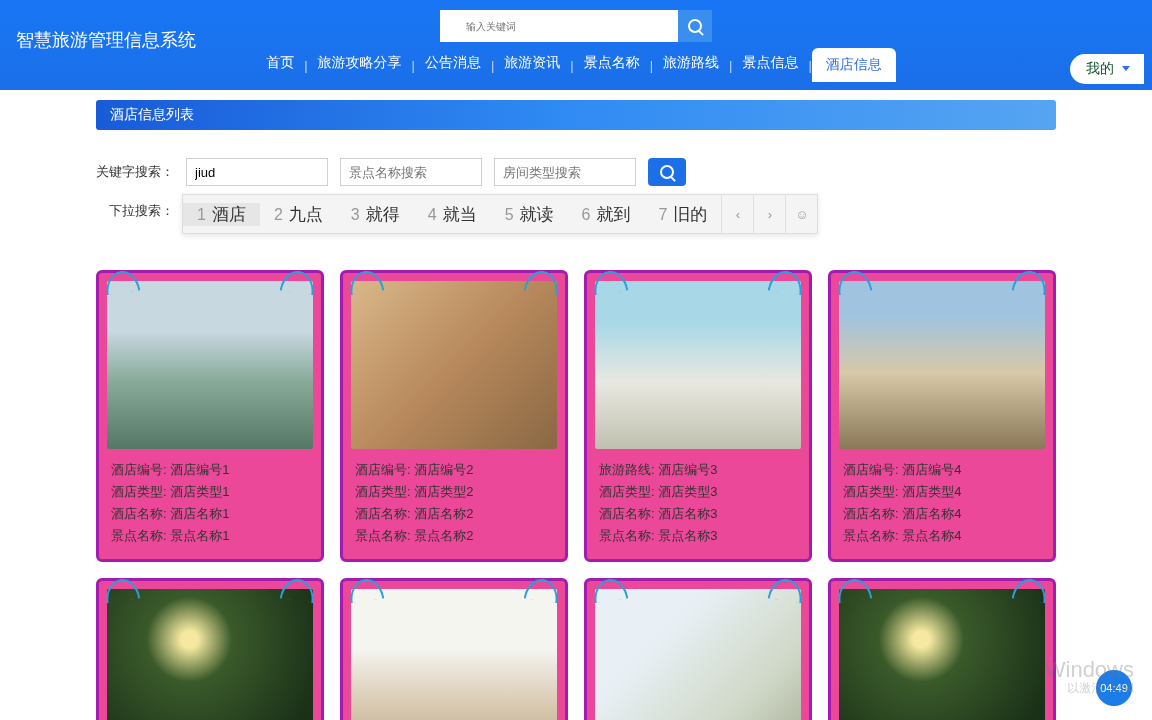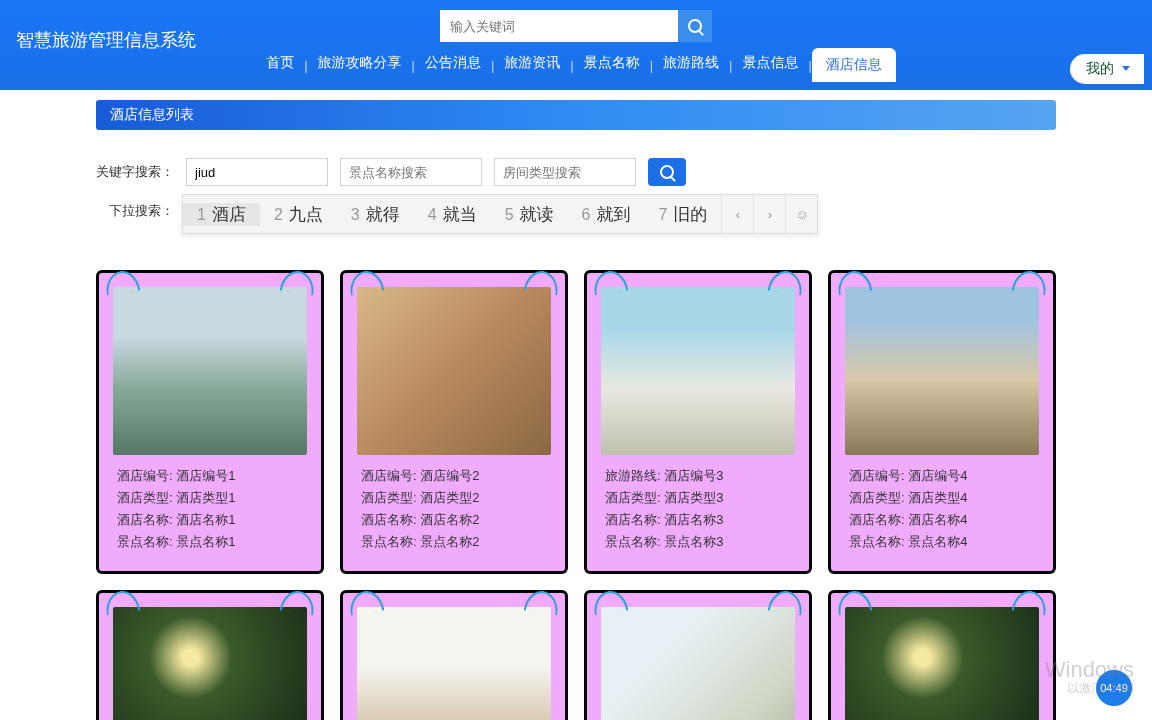--- a/index.html
+++ b/index.html
@@ -1,21 +1,21 @@
 <!DOCTYPE html>
 <html><head>
 <meta charset="utf-8">
 <style>
 * { margin: 0; padding: 0; box-sizing: border-box; }
 body { font-family: "Microsoft YaHei", Arial, sans-serif; font-size: 13px; background: #fff; overflow-x: hidden; }
 
 .header { background: linear-gradient(180deg, #1976f5 0%, #1b6fe8 100%); height: 90px; position: relative; }
 .site-title { color: #fff; font-size: 18px; padding: 28px 0 0 16px; }
 .top-search { position: absolute; top: 10px; left: 50%; transform: translateX(-50%); display: flex; }
-.top-search input { width: 238px; height: 32px; border: none; padding: 0 10px; font-size: 13px; background: #fff; outline: none; }
+.top-search input { width: 238px; height: 32px; border: none; padding: 0 26px; font-size: 10px; background: #fff; outline: none; }
 .top-search button { width: 34px; height: 32px; background: #3a8eed; border: none; cursor: pointer; display: flex; align-items: center; justify-content: center; }
 
 .nav-wrap { position: absolute; bottom: 0; left: 0; right: 0; display: flex; justify-content: center; align-items: flex-end; padding: 0 16px 8px; }
 .nav { display: flex; gap: 0; }
 .nav-item { color: #fff; font-size: 14px; padding: 6px 10px; cursor: pointer; white-space: nowrap; }
 .nav-item.active { background: #fff; color: #2f6fe6; border-radius: 6px 6px 0 0; padding: 8px 14px; }
 .nav-sep { color: #fff; opacity: .7; align-self: center; }
 .my-btn { position: absolute; right: 8px; bottom: 6px; background: #fff; color: #14532d; border-radius: 20px 0 0 20px; padding: 6px 30px 6px 16px; font-size: 14px; cursor: pointer; }
 .my-btn::after { content: ""; border-left: 4px solid transparent; border-right: 4px solid transparent; border-top: 5px solid #2f6fe6; position: absolute; right: 14px; top: 12px; }
 
@@ -31,21 +31,21 @@
 .search-icon { width: 14px; height: 14px; border: 2px solid #fff; border-radius: 50%; position: relative; }
 .search-icon::after { content: ""; position: absolute; width: 6px; height: 2px; background: #fff; bottom: -3px; right: -4px; transform: rotate(45deg); }
 
 .ime-bar { position: absolute; margin-top: -8px; margin-left: 86px; background: #f4f4f4; border: 1px solid #ddd; display: flex; align-items: center; height: 40px; box-shadow: 0 2px 6px rgba(0,0,0,.1); z-index: 5; }
 .ime-cand { padding: 0 14px; font-size: 17px; color: #333; white-space: nowrap; }
 .ime-cand.sel { background: #e6e6e6; }
 .ime-num { color: #999; margin-right: 6px; font-size: 16px; }
 .ime-nav { width: 32px; height: 40px; display: flex; align-items: center; justify-content: center; color: #999; border-left: 1px solid #e0e0e0; cursor: pointer; }
 
 .grid { display: grid; grid-template-columns: repeat(4, 1fr); gap: 16px; margin-top: 50px; }
-.card { border: 3px solid #000000; border-radius: 6px; padding: 14px; background: #f0abfc; position: relative; }
+.card { border: 3px solid #a21caf; border-radius: 6px; padding: 8px; background: #ec4899; position: relative; }
 .card::before, .card::after { content: ""; position: absolute; width: 30px; height: 20px; border: 2px solid #2b9fd8; border-radius: 50% 50% 0 0 / 100% 100% 0 0; border-bottom: none; }
 .card::before { top: -2px; left: 6px; transform: rotate(-8deg); }
 .card::after { top: -2px; right: 6px; transform: rotate(8deg) scaleX(-1); }
 .card-img { width: 100%; height: 168px; background: #ccc; border-radius: 2px; background-size: cover; background-position: center; }
 .img1 { background: linear-gradient(180deg, #c8d8e0 30%, #8a9 60%, #576 100%); }
 .img2 { background: linear-gradient(135deg, #d9b889 0%, #b8895c 50%, #8a6844 100%); }
 .img3 { background: linear-gradient(180deg, #a8d8e8 25%, #e8e8e0 60%, #c0c0b0 100%); }
 .img4 { background: linear-gradient(180deg, #a0c4e0 20%, #d8c8a8 55%, #8a7858 100%); }
 .img5 { background: radial-gradient(circle at 40% 30%, #f5e8a0 5%, #3a5a2a 25%, #1a3018 80%); }
 .img6 { background: linear-gradient(180deg, #f5f5f0 35%, #d8c8b0 70%, #b8a888 100%); }

